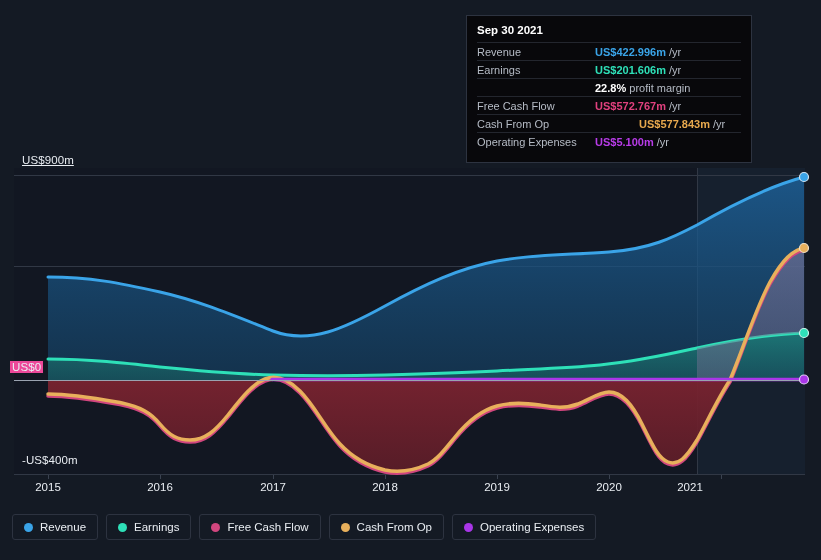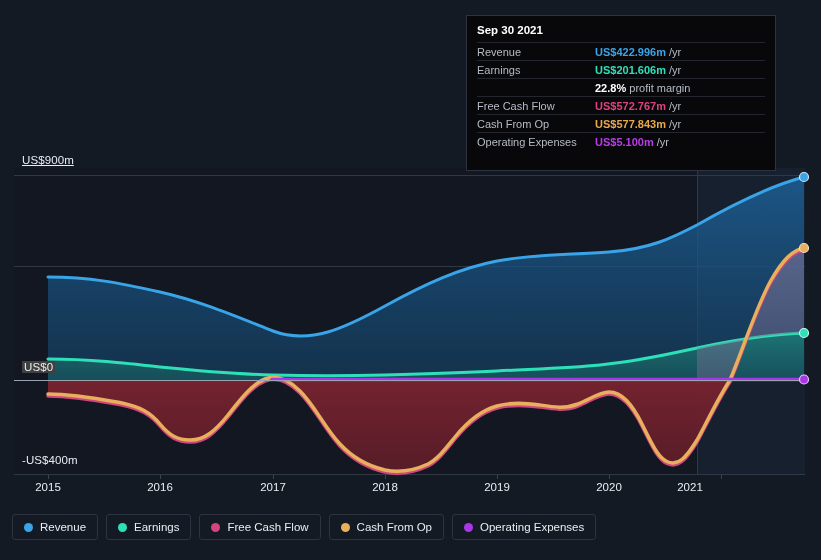--- a/index.html
+++ b/index.html
@@ -18,42 +18,42 @@
   
   .axis-label{
     position:absolute;
     color:#e9edf2;
     font-size:11.5px;
     letter-spacing:.1px;
     white-space:nowrap;
     z-index:4;
   }
   .y-lab-900{left:22px;top:154px;text-decoration:underline;}
-  .y-lab-0{left:22px;top:361px;background:#404040;padding:0 2px;}
+  .y-lab-0{left:10px;top:361px;background:#ec4899;padding:0 2px;}
   .y-lab-neg400{left:22px;top:454px;}
 
   .x-lab{
     position:absolute;
     top:481px;
     color:#e9edf2;
     font-size:11.5px;
     transform:translateX(-50%);
     white-space:nowrap;
     z-index:4;
   }
 
   
   #tooltip{
     position:absolute;
     left:466px;top:15px;
-    width:310px;
+    width:286px;
     background:#08080b;
     border:1px solid #2d3340;
     box-sizing:border-box;
-    padding:8px 10px 20px 10px;
+    padding:8px 10px 12px 10px;
     z-index:20;
   }
   #tooltip .tt-title{
     color:#ffffff;font-size:11.5px;font-weight:bold;
     padding-bottom:6px;
   }
   #tooltip table{border-collapse:collapse;width:100%;}
   #tooltip td{
     border-top:1px solid #23262e;
     padding:2.5px 0 2.5px 0;
@@ -187,21 +187,21 @@
           <tr>
             <td class="tt-key"></td>
             <td class="tt-val"><b style="color: rgb(255, 255, 255);">22.8%</b><span class="u-suffix"> profit margin</span></td>
           </tr>
           <tr>
             <td class="tt-key">Free Cash Flow</td>
             <td class="tt-val"><b style="color: rgb(224, 65, 126);">US$572.767m</b><span class="u-suffix"> /yr</span></td>
           </tr>
           <tr>
             <td class="tt-key">Cash From Op</td>
-            <td class="tt-val"><b style="color: rgb(232, 169, 78);">US$577.843m</b><span class="u-suffix"> /yr</span></td>
+            <td class="tt-val"><b style="color: rgb(232, 169, 78); margin-left: 44px;">US$577.843m</b><span class="u-suffix"> /yr</span></td>
           </tr>
           <tr>
             <td class="tt-key">Operating Expenses</td>
             <td class="tt-val"><b style="color: rgb(184, 60, 232);">US$5.100m</b><span class="u-suffix"> /yr</span></td>
           </tr>
         </tbody>
     </table>
   </div>
 
   <div id="legend">

